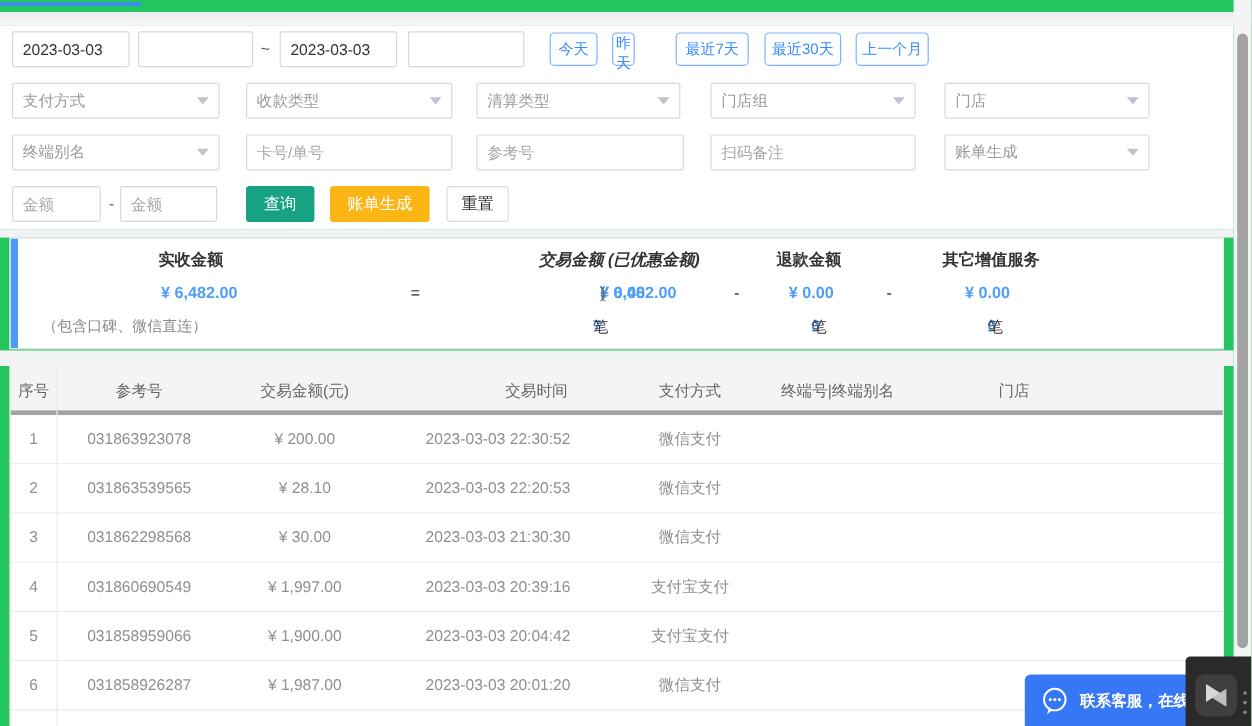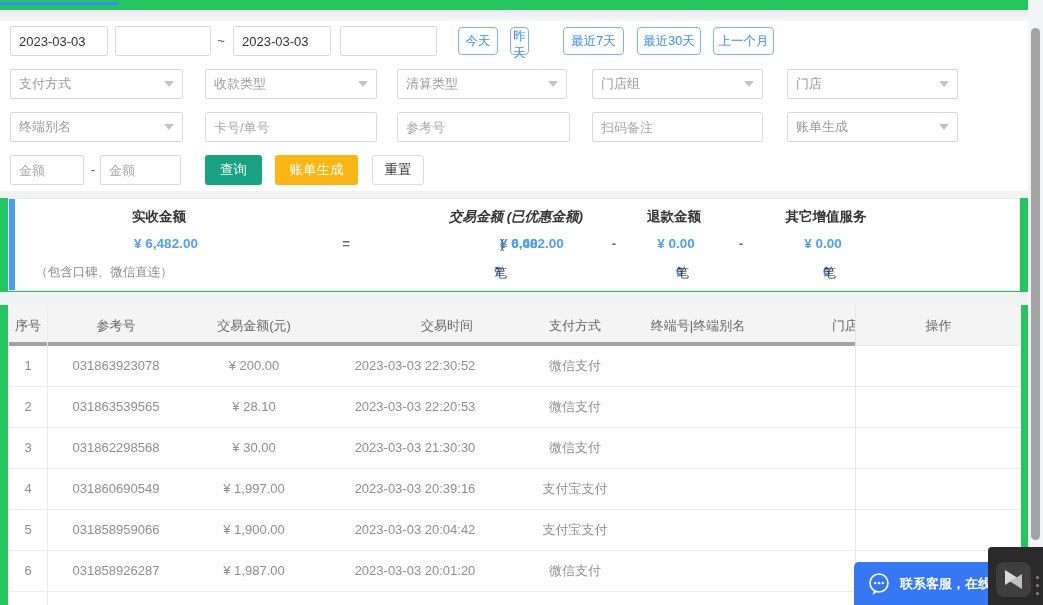--- a/index.html
+++ b/index.html
@@ -231,29 +231,20 @@
       <span style="left:566px;">支付宝支付</span>
     </div>
     <div class="trow" style="top:246px;">
       <span style="left:19px;">6</span>
       <span style="left:107px;">031858926287</span>
       <span style="left:245px;">¥ 1,987.00</span>
       <span style="left:406px;">2023-03-03 20:01:20</span>
       <span style="left:566px;">微信支付</span>
     </div>
 
-    <div class="oprow">
-      <div class="ophead">操作</div>
-      <div class="opcell" style="top:41px;"></div>
-      <div class="opcell" style="top:82px;"></div>
-      <div class="opcell" style="top:123px;"></div>
-      <div class="opcell" style="top:164px;"></div>
-      <div class="opcell" style="top:205px;"></div>
-      <div class="opcell" style="top:246px;"></div>
-    </div>
 
     <div class="vline"></div>
   </section>
 
   <div class="sb-track">
     <div class="sb-thumb"></div>
   </div>
 
   <div class="service">
     <svg width="26" height="26" viewBox="0 0 26 26">

